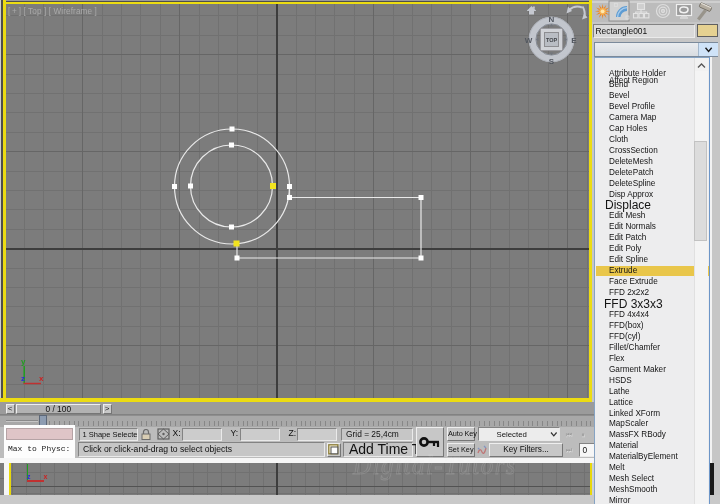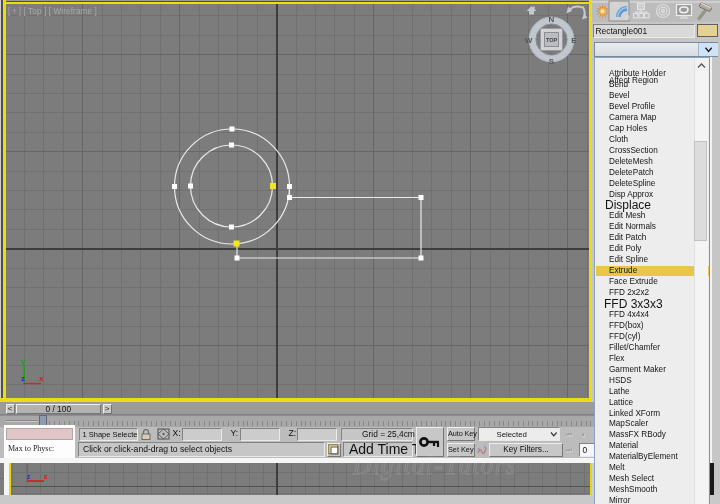--- a/index.html
+++ b/index.html
@@ -136,38 +136,38 @@
 <rect y="0" width="594" height="1" fill="#8e8e8e"></rect>
 <path d="M40.0,5.5V11 M45.0,5.5V11 M49.5,5.5V11 M54.5,5.5V11 M59.5,5.5V11 M64.0,5.5V11 M69.0,5.5V11 M74.0,5.5V11 M78.5,5.5V11 M83.5,5.5V11 M88.5,5.5V11 M93.0,5.5V11 M98.0,5.5V11 M103.0,5.5V11 M107.5,5.5V11 M112.5,5.5V11 M117.5,5.5V11 M122.0,5.5V11 M127.0,5.5V11 M132.0,5.5V11 M136.5,5.5V11 M141.5,5.5V11 M146.5,5.5V11 M151.0,5.5V11 M156.0,5.5V11 M161.0,5.5V11 M165.5,5.5V11 M170.5,5.5V11 M175.0,5.5V11 M180.0,5.5V11 M185.0,5.5V11 M189.5,5.5V11 M194.5,5.5V11 M199.5,5.5V11 M204.0,5.5V11 M209.0,5.5V11 M214.0,5.5V11 M218.5,5.5V11 M223.5,5.5V11 M228.5,5.5V11 M233.0,5.5V11 M238.0,5.5V11 M243.0,5.5V11 M247.5,5.5V11 M252.5,5.5V11 M257.5,5.5V11 M262.0,5.5V11 M267.0,5.5V11 M272.0,5.5V11 M276.5,5.5V11 M281.5,5.5V11 M286.5,5.5V11 M291.0,5.5V11 M296.0,5.5V11 M301.0,5.5V11 M305.5,5.5V11 M310.5,5.5V11 M315.5,5.5V11 M320.0,5.5V11 M325.0,5.5V11 M330.0,5.5V11 M334.5,5.5V11 M339.5,5.5V11 M344.5,5.5V11 M349.0,5.5V11 M354.0,5.5V11 M359.0,5.5V11 M363.5,5.5V11 M368.5,5.5V11 M373.5,5.5V11 M378.0,5.5V11 M383.0,5.5V11 M388.0,5.5V11 M392.5,5.5V11 M397.5,5.5V11 M402.0,5.5V11 M407.0,5.5V11 M412.0,5.5V11 M416.5,5.5V11 M421.5,5.5V11 M426.5,5.5V11 M431.0,5.5V11 M436.0,5.5V11 M441.0,5.5V11 M445.5,5.5V11 M450.5,5.5V11 M455.5,5.5V11 M460.0,5.5V11 M465.0,5.5V11 M470.0,5.5V11 M474.5,5.5V11 M479.5,5.5V11 M484.5,5.5V11 M489.0,5.5V11 M494.0,5.5V11 M499.0,5.5V11 M503.5,5.5V11 M508.5,5.5V11 M513.5,5.5V11 M518.0,5.5V11 M523.0,5.5V11 M528.0,5.5V11 M532.5,5.5V11 M537.5,5.5V11 M542.5,5.5V11 M547.0,5.5V11 M552.0,5.5V11 M557.0,5.5V11 M561.5,5.5V11 M566.5,5.5V11 M571.5,5.5V11 M576.0,5.5V11 M581.0,5.5V11 M586.0,5.5V11 M590.5,5.5V11" stroke="#878787" stroke-width="1"></path>
 <path d="M6,5.5H38" stroke="#8a8a8a" stroke-width="1.2"></path>
 <path d="M6,6.7H38" stroke="#c6c6c6" stroke-width="1"></path>
 <rect x="39.5" y="0.5" width="7" height="11" fill="#8d9cb1" stroke="#5d6878" stroke-width="1"></rect>
 </svg>
 
 <div style="position:absolute;left:0;top:427px;width:594px;height:30.5px;background:#bcbcbc"></div>
 <div style="position:absolute;left:3.5px;top:425px;width:71.5px;height:32.5px;background:#fdfdfd"></div>
 <div style="position:absolute;left:6px;top:427.5px;width:66.5px;height:12.5px;background:#dfc5c7;border:1px solid #b5a3a5;box-sizing:border-box"></div>
-<div style="position:absolute;left:6px;top:440.5px;width:66.5px;height:15px;font-size:8.4px;line-height:11px;color:#111;white-space:nowrap;font-family:Liberation Serif, serif;font-size:8px;color:#222;line-height:15px;padding-left:2px">Max to Physc:</div>
+<div style="position:absolute;left:6px;top:440.5px;width:66.5px;height:15px;font-size:8.4px;line-height:11px;color:#111;white-space:nowrap;font-family:Liberation Mono, monospace;font-size:8px;color:#222;line-height:15px;padding-left:2px">Max to Physc:</div>
 <div style="position:absolute;left:78.5px;top:427.5px;width:59px;height:13px;background:#c6c6c6;border-top:1px solid #838383;border-left:1px solid #838383;border-bottom:1px solid #eaeaea;border-right:1px solid #eaeaea;box-sizing:border-box;font-size:8.4px;line-height:11px;color:#111;white-space:nowrap;font-size:7.5px;padding-left:3px;overflow:hidden">1 Shape Selected</div>
 <svg width="12" height="11" style="position:absolute;left:140px;top:428.5px">
       <rect x="2" y="5" width="8" height="5.5" fill="#d8cdb4" stroke="#6b6b6b" stroke-width="1"></rect>
       <path d="M3.5,5 V3 A2.5,2.5 0 0 1 8.5,3 V5" fill="none" stroke="#6b6b6b" stroke-width="1.2"></path>
     </svg>
 <svg width="13" height="12" style="position:absolute;left:156.5px;top:428px">
       <rect x="1" y="1" width="11" height="10" fill="none" stroke="#5f5f5f" stroke-width="1.2"></rect>
       <path d="M6.5,1 L12,6 L6.5,11 L1,6 Z" fill="none" stroke="#5f5f5f" stroke-width="1"></path>
       <circle cx="6.5" cy="6" r="1.2" fill="#5f5f5f"></circle>
     </svg>
 <div style="position:absolute;left:172.5px;top:428px;font-size:8.4px;line-height:11px;color:#111;white-space:nowrap;font-size:8.6px">X:</div>
 <div style="position:absolute;left:181.5px;top:427.5px;width:40px;height:13px;background:#cccccc;border-top:1px solid #838383;border-left:1px solid #838383;border-bottom:1px solid #eaeaea;border-right:1px solid #eaeaea;box-sizing:border-box;"></div>
 <div style="position:absolute;left:230.5px;top:428px;font-size:8.4px;line-height:11px;color:#111;white-space:nowrap;font-size:8.6px">Y:</div>
 <div style="position:absolute;left:239.5px;top:427.5px;width:40px;height:13px;background:#cccccc;border-top:1px solid #838383;border-left:1px solid #838383;border-bottom:1px solid #eaeaea;border-right:1px solid #eaeaea;box-sizing:border-box;"></div>
 <div style="position:absolute;left:288.5px;top:428px;font-size:8.4px;line-height:11px;color:#111;white-space:nowrap;font-size:8.6px">Z:</div>
 <div style="position:absolute;left:297px;top:427.5px;width:40px;height:13px;background:#cccccc;border-top:1px solid #838383;border-left:1px solid #838383;border-bottom:1px solid #eaeaea;border-right:1px solid #eaeaea;box-sizing:border-box;"></div>
-<div style="position:absolute;left:341px;top:427.5px;width:71.5px;height:13px;background:#c6c6c6;border-top:1px solid #838383;border-left:1px solid #838383;border-bottom:1px solid #eaeaea;border-right:1px solid #eaeaea;box-sizing:border-box;font-size:8.4px;line-height:11px;color:#111;white-space:nowrap;padding-left:20px">Grid = 25,4cm</div>
+<div style="position:absolute;left:341px;top:427.5px;width:71.5px;height:13px;background:#c6c6c6;border-top:1px solid #838383;border-left:1px solid #838383;border-bottom:1px solid #eaeaea;border-right:1px solid #eaeaea;box-sizing:border-box;font-size:8.4px;line-height:11px;color:#111;white-space:nowrap;padding-left:4px">Grid = 25,4cm</div>
 <div style="position:absolute;left:77.5px;top:442px;width:247px;height:14.5px;background:#c6c6c6;border-top:1px solid #838383;border-left:1px solid #838383;border-bottom:1px solid #eaeaea;border-right:1px solid #eaeaea;box-sizing:border-box;font-size:8.4px;line-height:11px;color:#111;white-space:nowrap;line-height:13px;padding-left:4.5px;font-size:8.6px">Click or click-and-drag to select objects</div>
 <div style="position:absolute;left:326.5px;top:442.5px;width:14.5px;height:14px;background:#c7c7c7;border-top:1px solid #eeeeee;border-left:1px solid #eeeeee;border-bottom:1px solid #767676;border-right:1px solid #767676;box-sizing:border-box;"></div>
 <svg width="11" height="11" style="position:absolute;left:328px;top:444px">
       <rect x="0.8" y="0.8" width="9" height="9" fill="#f3edcf" stroke="#8a7a30" stroke-width="1.2"></rect>
       <rect x="3" y="3" width="6.8" height="6.8" fill="#fdfdfd" stroke="#555" stroke-width="1"></rect>
     </svg>
 <div style="position:absolute;left:343px;top:442px;width:69.5px;height:14.5px;background:#c6c6c6;border-top:1px solid #838383;border-left:1px solid #838383;border-bottom:1px solid #eaeaea;border-right:1px solid #eaeaea;box-sizing:border-box;font-size:14px;line-height:11px;color:#111;white-space:nowrap;line-height:13px;padding-left:5px">Add Time Tag</div>
 <div style="position:absolute;left:415.5px;top:427px;width:28.5px;height:29.5px;background:#c7c7c7;border-top:1px solid #eeeeee;border-left:1px solid #eeeeee;border-bottom:1px solid #767676;border-right:1px solid #767676;box-sizing:border-box;"></div>
 <svg width="26" height="26" style="position:absolute;left:417px;top:429px">
       <g stroke="#111" fill="none">

